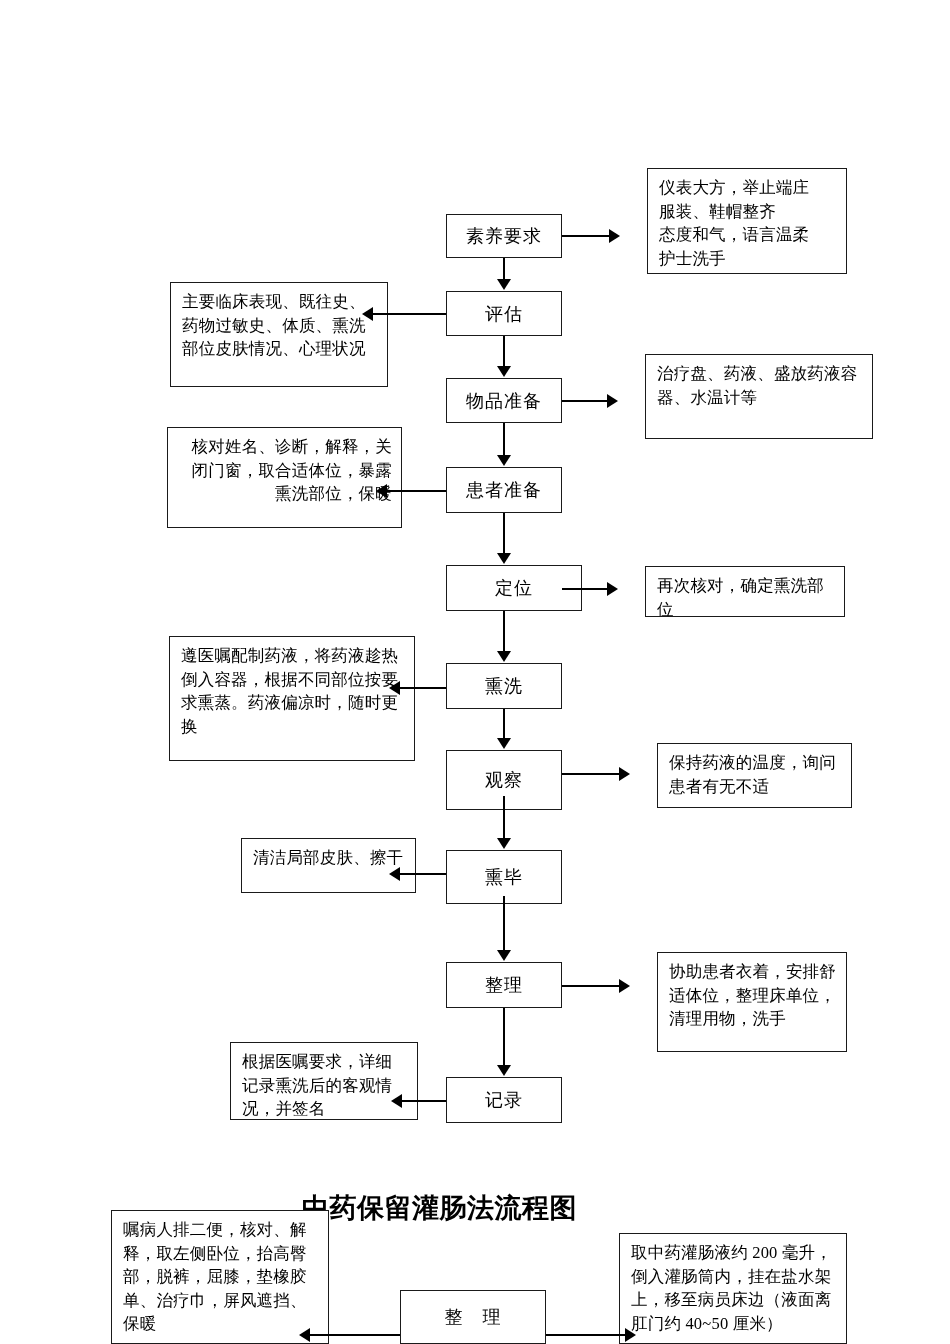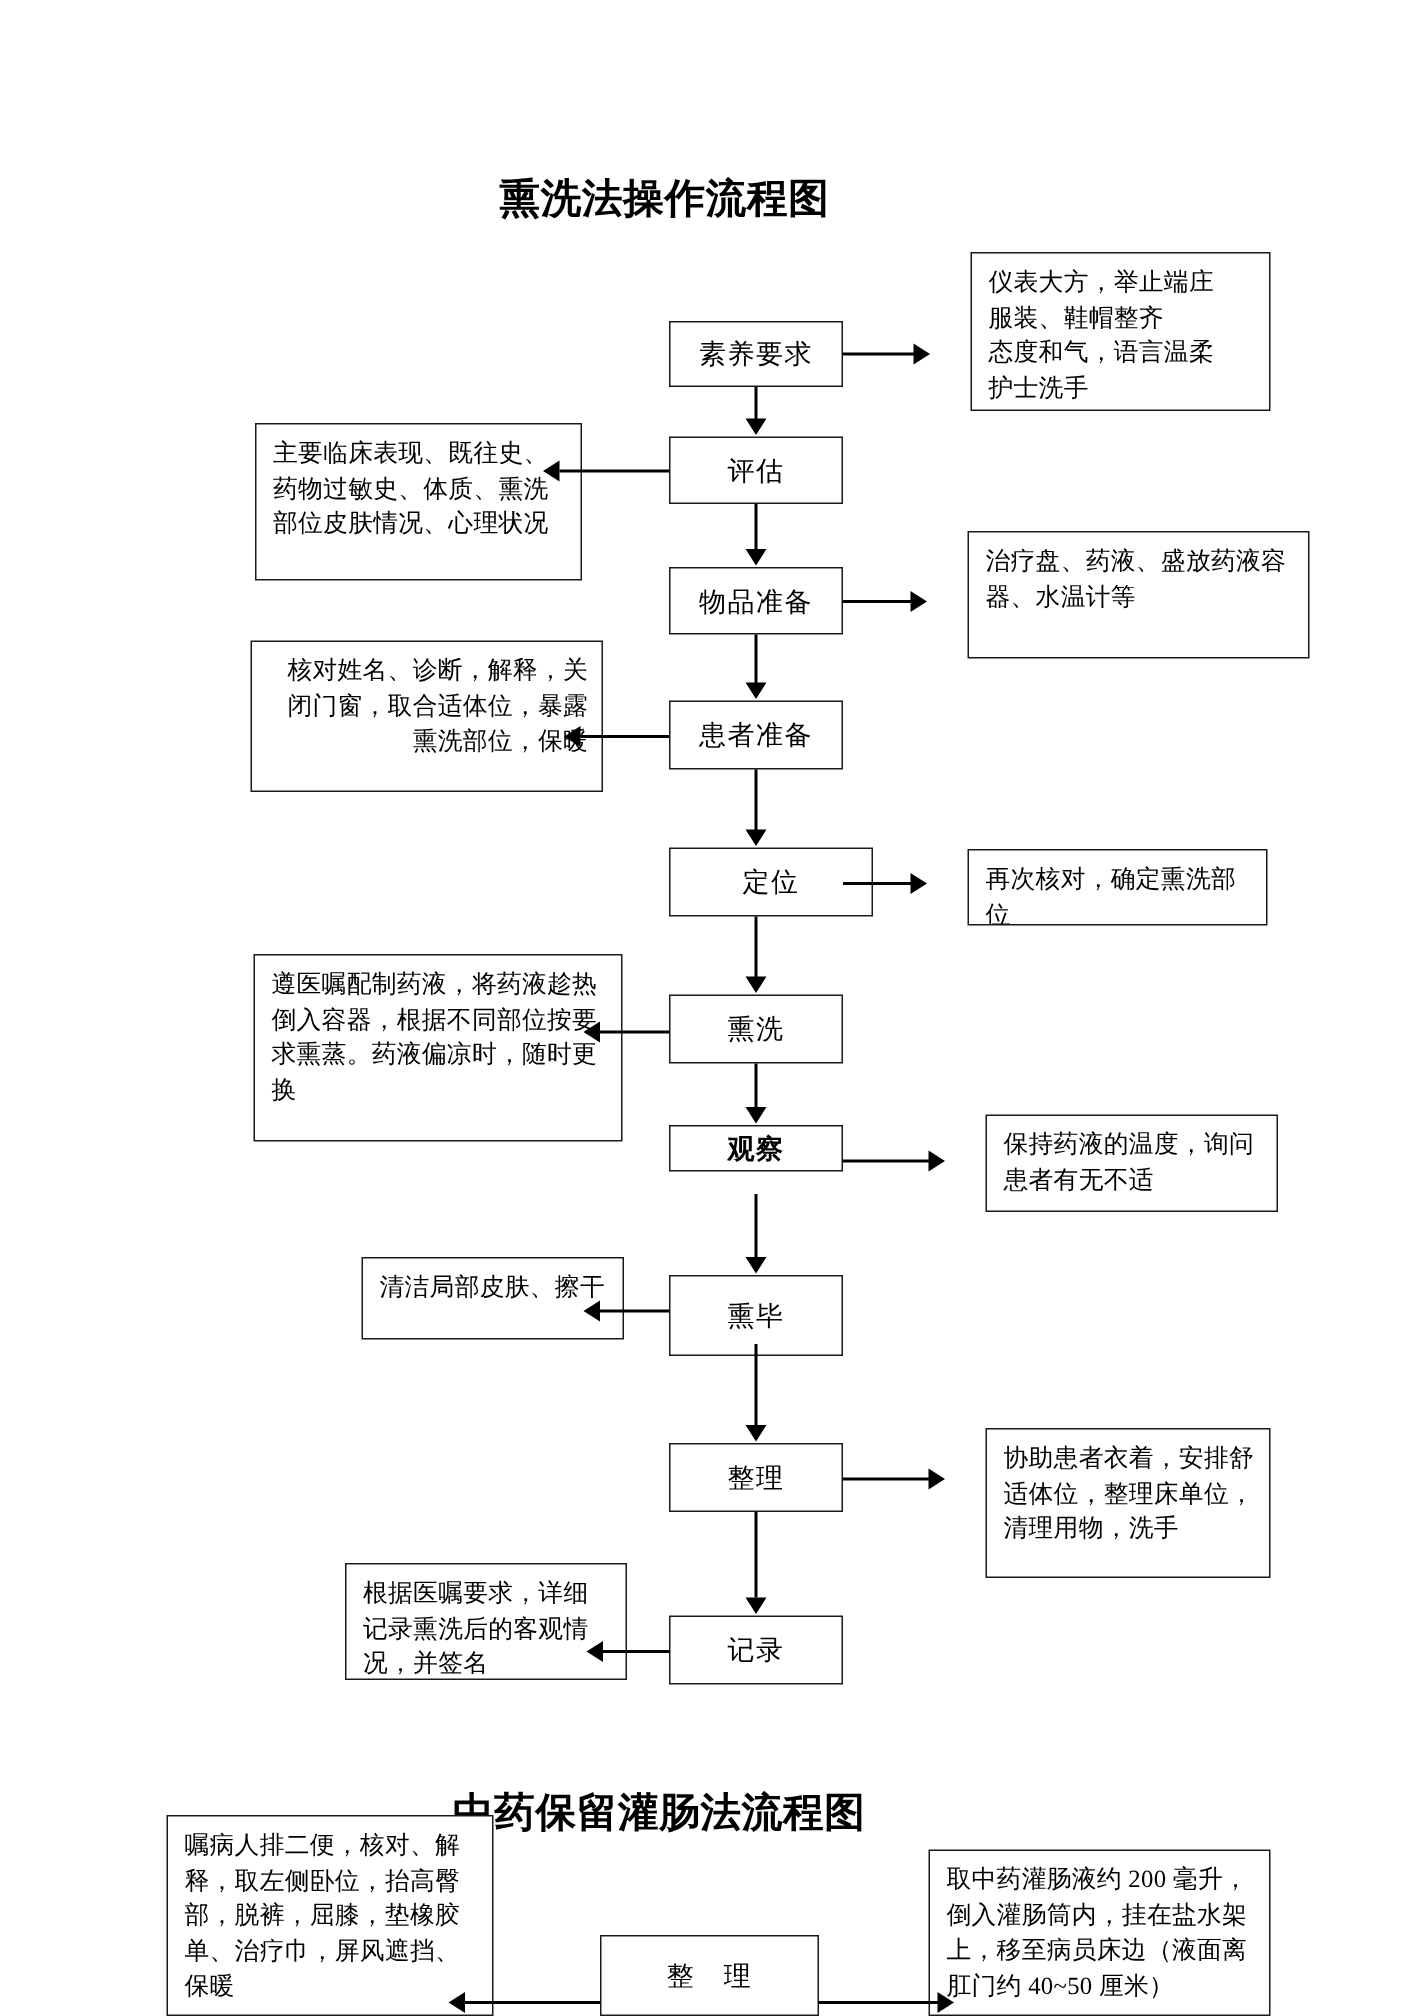--- a/index.html
+++ b/index.html
@@ -87,35 +87,34 @@
     border-top: 7px solid transparent;
     border-bottom: 7px solid transparent;
     border-left: 11px solid #000000;
   }
 </style>
 </head>
 <body>
 
 <div id="page">
 
-  <div class="title" id="title-1">熏洗法操作流程图</div>
 
   <div class="box proc" style="left:446px; top:214px; width:116px; height:44px;">素养要求</div>
 
   <div class="box proc" style="left:446px; top:378px; width:116px; height:45px;">物品准备</div>
 
   <div class="box proc" style="left:446px; top:291px; width:116px; height:45px;">评估</div>
 
   <div class="box proc" style="left:446px; top:467px; width:116px; height:46px;">患者准备</div>
 
   <div class="box proc" style="left:446px; top:565px; width:136px; height:46px;">定位</div>
 
   <div class="box proc" style="left:446px; top:663px; width:116px; height:46px;">熏洗</div>
 
-  <div class="box proc" style="left:446px; top:750px; width:116px; height:31px;font-weight:bold;">观察</div>
+  <div class="box proc" style="left:446px; top:750px; width:116px; height:60px;">观察</div>
 
   <div class="box proc" style="left:446px; top:850px; width:116px; height:54px;">熏毕</div>
 
   <div class="box proc" style="left:446px; top:962px; width:116px; height:46px;">整理</div>
 
   <div class="box proc" style="left:446px; top:1077px; width:116px; height:46px;">记录</div>
 
   <div class="box note" style="left: 620px; top: 168px; width: 200px; height: 106px; white-space: pre-wrap;">仪表大方，举止端庄
 服装、鞋帽整齐
 态度和气，语言温柔

